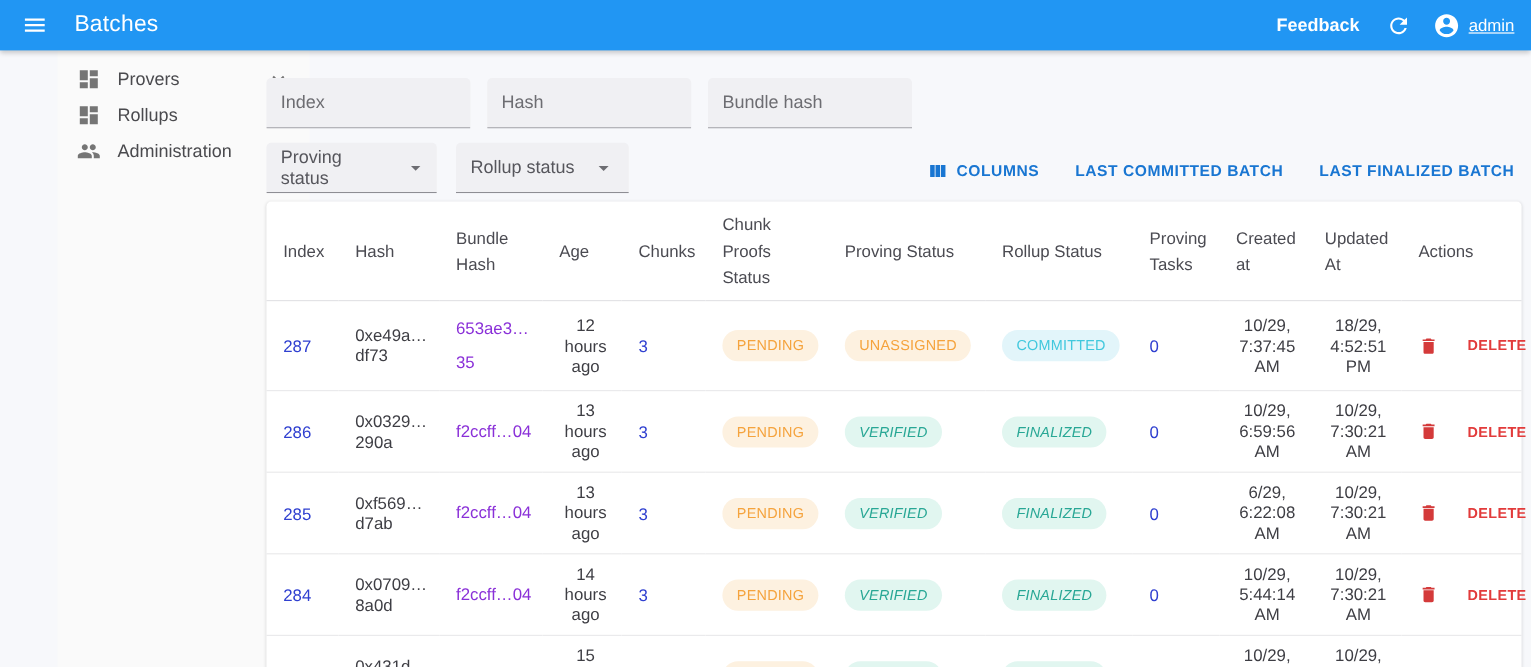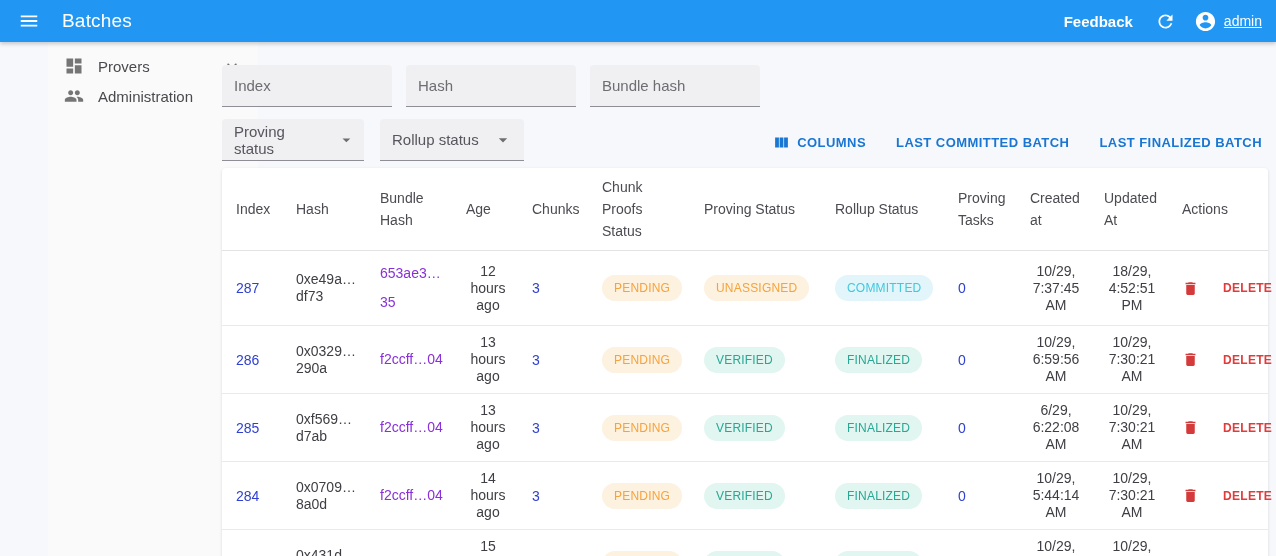--- a/index.html
+++ b/index.html
@@ -84,21 +84,21 @@
   .hash-text { line-height: 17px; word-break: break-all; display: inline-block; }
   .age-text, .date-text { line-height: 17px; display: inline-block; text-align: center; }
   a.link { text-decoration: none; cursor: pointer; }
   a.link.blue { color: var(--link-blue, #3040d0); }
   a.link.bundle { color: var(--link-purple, #8a30d8); line-height: 29px; word-break: break-all; display: inline-block; }
   .chip {
     display: inline-block; padding: 6px 12px; border-radius: 16px;
     font-size: 12px; letter-spacing: .2px; white-space: nowrap;
   }
   .chip-warn { background: var(--chip-warn-bg, #fdf1e0); color: var(--chip-warn-fg, #f5a33d); }
-  .chip-ok   { background: var(--chip-ok-bg, #e1f6f0); color: var(--chip-ok-fg, #28a795); }
+  .chip-ok   { background: var(--chip-ok-bg, #e1f6f0); color: var(--chip-ok-fg, #28a795); font-style: italic; }
   .chip-info { background: var(--chip-info-bg, #e2f5fa); color: var(--chip-info-fg, #41c8dd); text-align: center; }
   .delete-btn {
     background: none; border: none; cursor: pointer; font-family: inherit;
     display: flex; align-items: center; gap: 24px;
     color: var(--delete-red, #e23b3b); font-size: 12px; font-weight: 700; letter-spacing: .3px;
   }
   .delete-btn svg { fill: #d43a3a; }
 </style>
 </head>
 <body>
@@ -124,20 +124,29 @@
     <span class="username">admin</span>
   </div>
 </header>
 
 <nav class="sidebar">
   <div class="side-item">
     <svg class="s-icon" viewBox="0 0 24 24">
         <path d="M3 13h8V3H3v10zm0 8h8v-6H3v6zm10 0h8V11h-8v10zm0-18v6h8V3h-8z"></path>
       </svg>
     <span class="s-label">Provers</span>
+    <svg class="chev" viewBox="0 0 24 24">
+        <path d="M16.59 8.59 12 13.17 7.41 8.59 6 10l6 6 6-6z"></path>
+      </svg>
+  </div>
+  <div class="side-item">
+    <svg class="s-icon" viewBox="0 0 24 24">
+        <path d="M3 13h8V3H3v10zm0 8h8v-6H3v6zm10 0h8V11h-8v10zm0-18v6h8V3h-8z"></path>
+      </svg>
+    <span class="s-label">Rollups</span>
     <svg class="chev" viewBox="0 0 24 24">
         <path d="M16.59 8.59 12 13.17 7.41 8.59 6 10l6 6 6-6z"></path>
       </svg>
   </div>
   <div class="side-item">
     <svg class="s-icon" viewBox="0 0 24 24">
         <path d="M16 11c1.66 0 2.99-1.34 2.99-3S17.66 5 16 5c-1.66 0-3 1.34-3 3s1.34 3 3 3zm-8 0c1.66 0 2.99-1.34 2.99-3S9.66 5 8 5C6.34 5 5 6.34 5 8s1.34 3 3 3zm0 2c-2.33 0-7 1.17-7 3.5V19h14v-2.5c0-2.33-4.67-3.5-7-3.5zm8 0c-.29 0-.62.02-.97.05 1.16.84 1.97 1.97 1.97 3.45V19h6v-2.5c0-2.33-4.67-3.5-7-3.5z"></path>
       </svg>
     <span class="s-label">Administration</span>
     <svg class="chev" viewBox="0 0 24 24">

